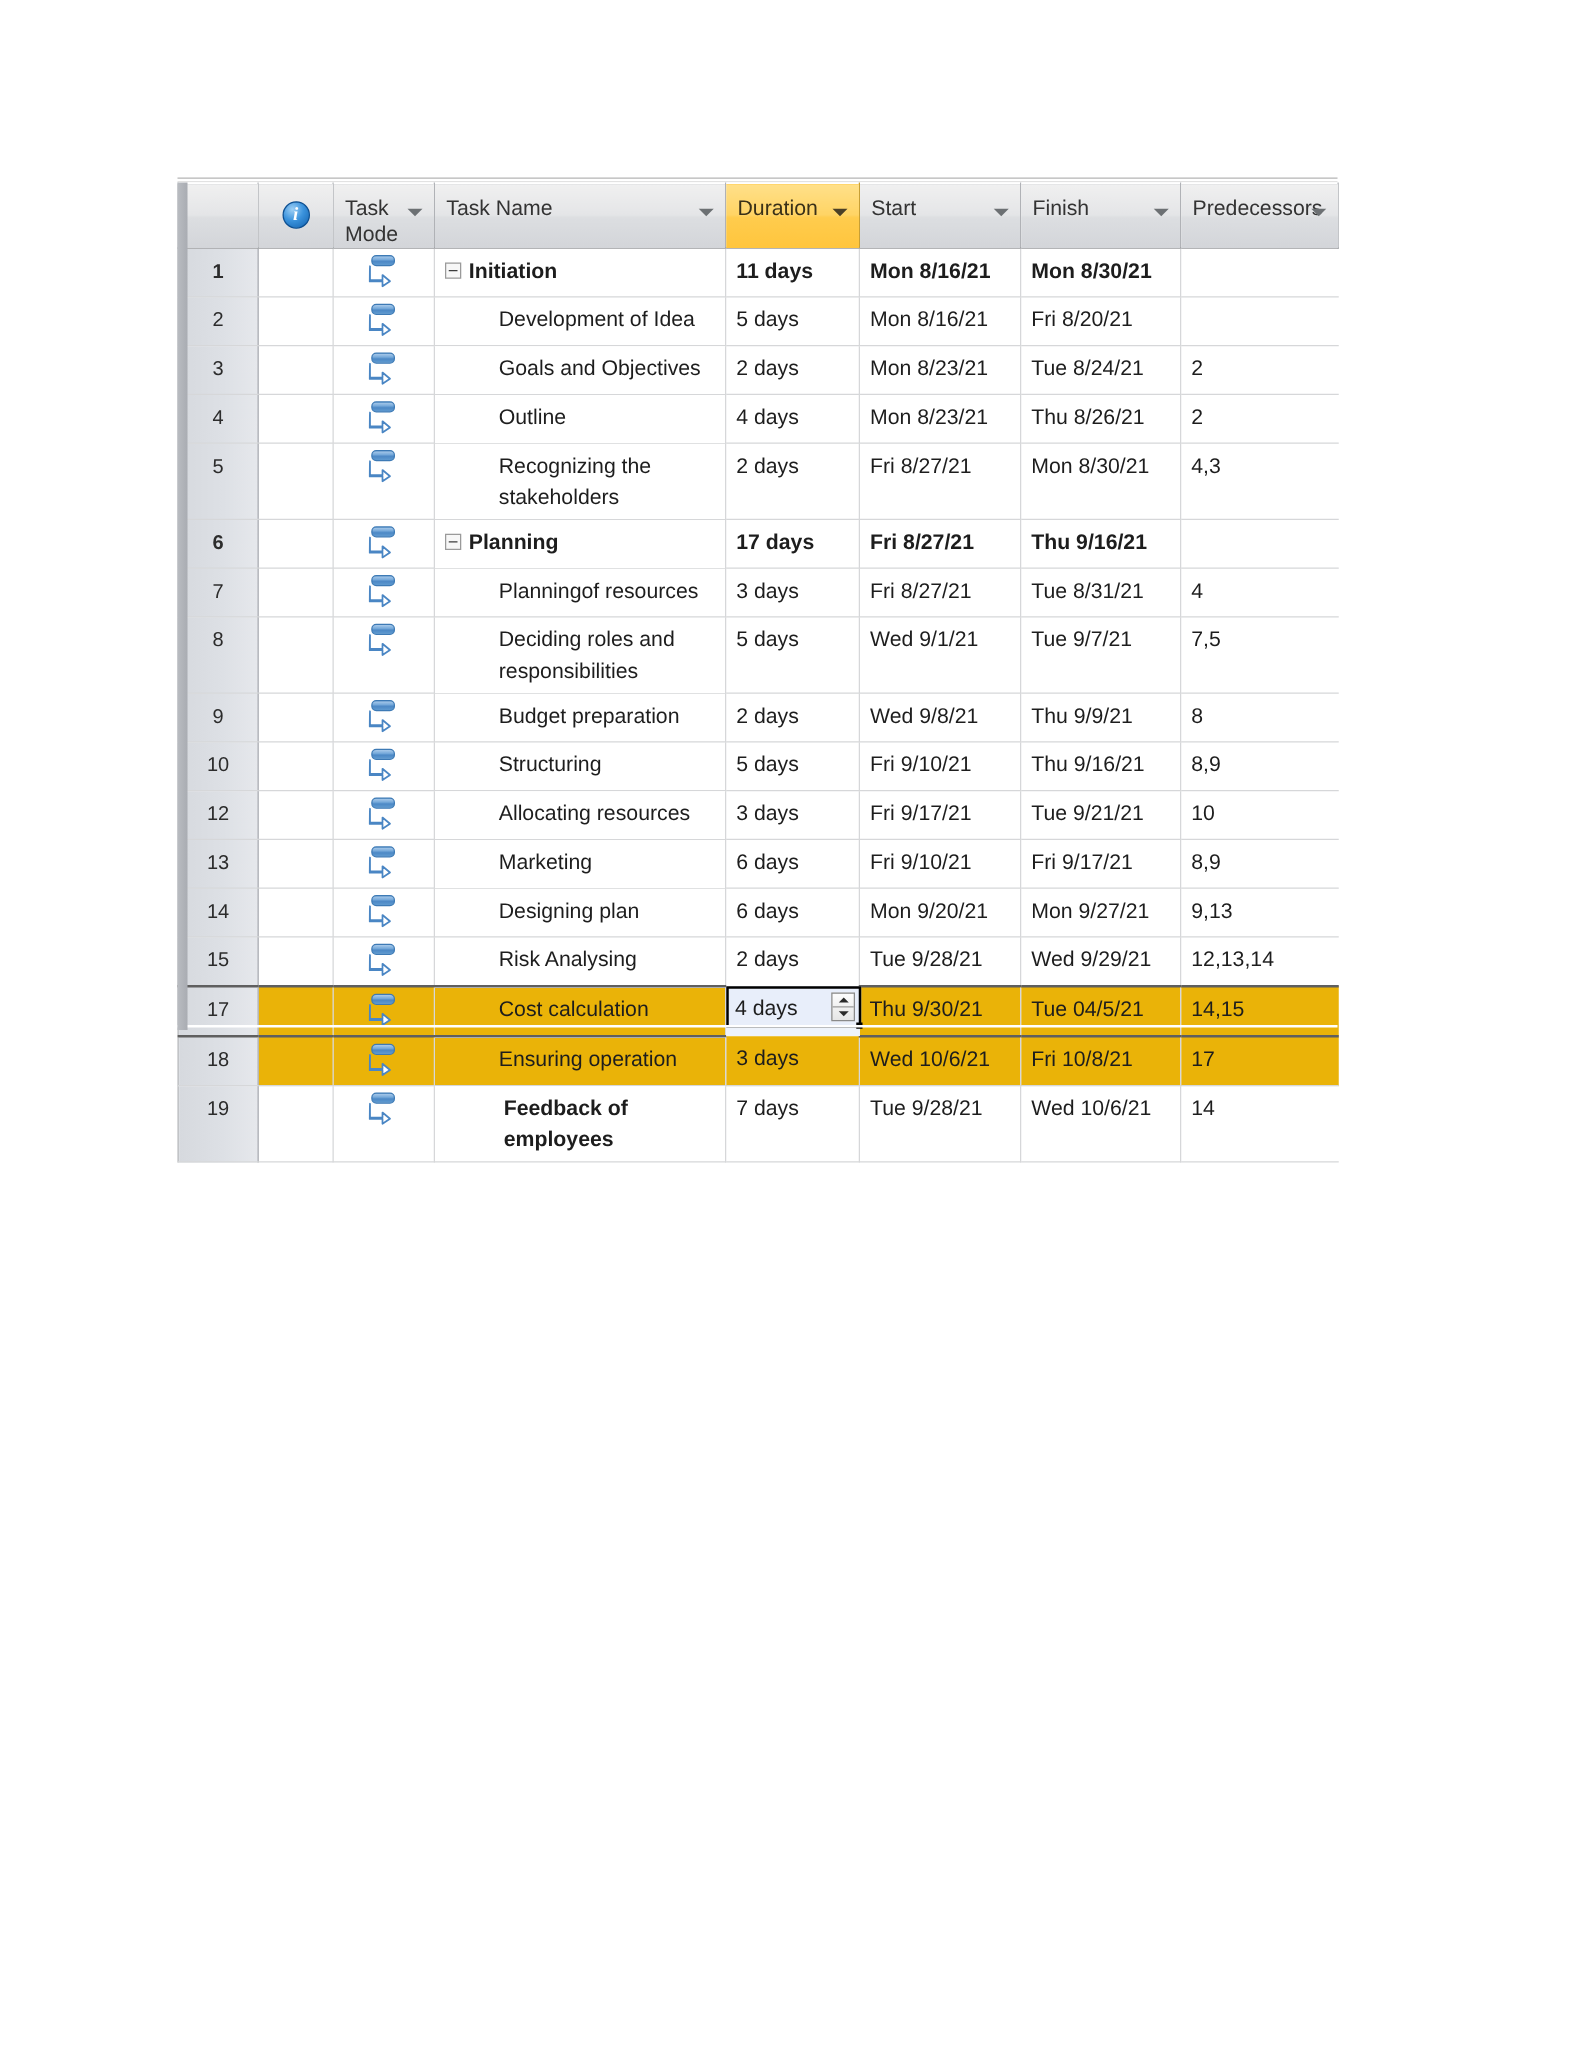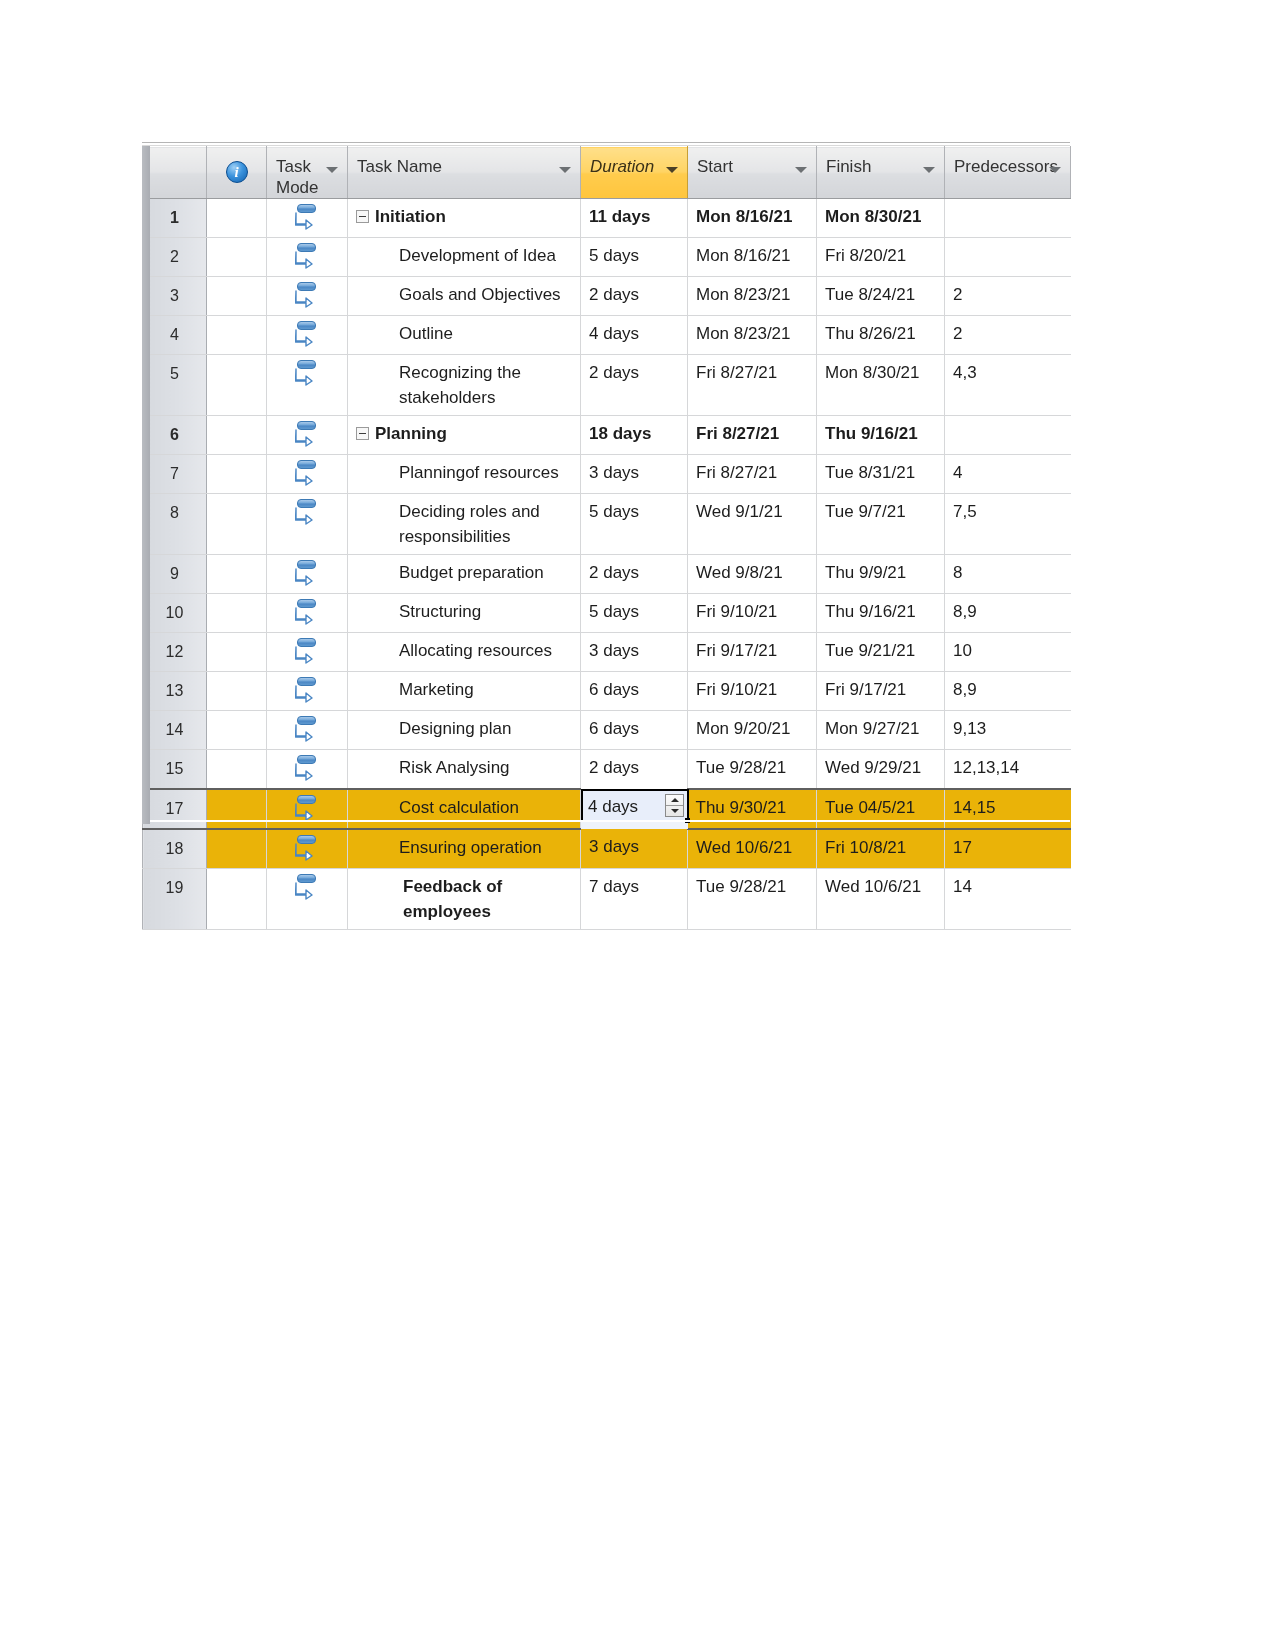--- a/index.html
+++ b/index.html
@@ -65,21 +65,21 @@
     padding: 9px 8px 0 9px;
     line-height: 21px;
     white-space: normal;
     overflow: hidden;
   }
   thead th.dur-col {
     background: linear-gradient(to bottom, #ffe08a 0%, #ffd464 48%, #ffcc4d 52%, #ffc53d 100%);
     border-right: 1px solid #c79f35;
     border-left: 1px solid #c79f35;
   }
-  thead th.dur-col .hcell { color: #3a3118; font-style: italic; }
+  thead th.dur-col .hcell { color: #3a3118; }
   .hsort {
     position: absolute;
     right: 9px;
     top: 20px;
     width: 0; height: 0;
     border-left: 6px solid transparent;
     border-right: 6px solid transparent;
     border-top: 6px solid #6c7073;
   }
   thead th.dur-col .hsort { border-top-color: #4b4026; }
@@ -370,21 +370,21 @@
             <td>Mon 8/30/21</td>
             <td class="pred-cell">4,3</td>
           </tr>
           <tr class="summary">
             <td class="id-cell">6</td>
             <td></td>
             <td class="mode-cell"><span class="mode-icon"><span class="bar"></span><svg width="24" height="18" viewBox="0 0 24 18">
                   <path d="M1 1 L1 12 L11 12 L11 8 L17 13 L11 17 L11 13 L0.5 13 Z" fill="#ffffff" stroke="#4a86c4" stroke-width="1.4" stroke-linejoin="round"></path>
                 </svg></span></td>
             <td class="name-cell"><span class="expander"></span><span class="name-text">Planning</span></td>
-            <td>18 days</td>
+            <td>17 days</td>
             <td>Fri 8/27/21</td>
             <td>Thu 9/16/21</td>
             <td class="pred-cell"></td>
           </tr>
           <tr>
             <td class="id-cell">7</td>
             <td></td>
             <td class="mode-cell"><span class="mode-icon"><span class="bar"></span><svg width="24" height="18" viewBox="0 0 24 18">
                   <path d="M1 1 L1 12 L11 12 L11 8 L17 13 L11 17 L11 13 L0.5 13 Z" fill="#ffffff" stroke="#4a86c4" stroke-width="1.4" stroke-linejoin="round"></path>
                 </svg></span></td>

